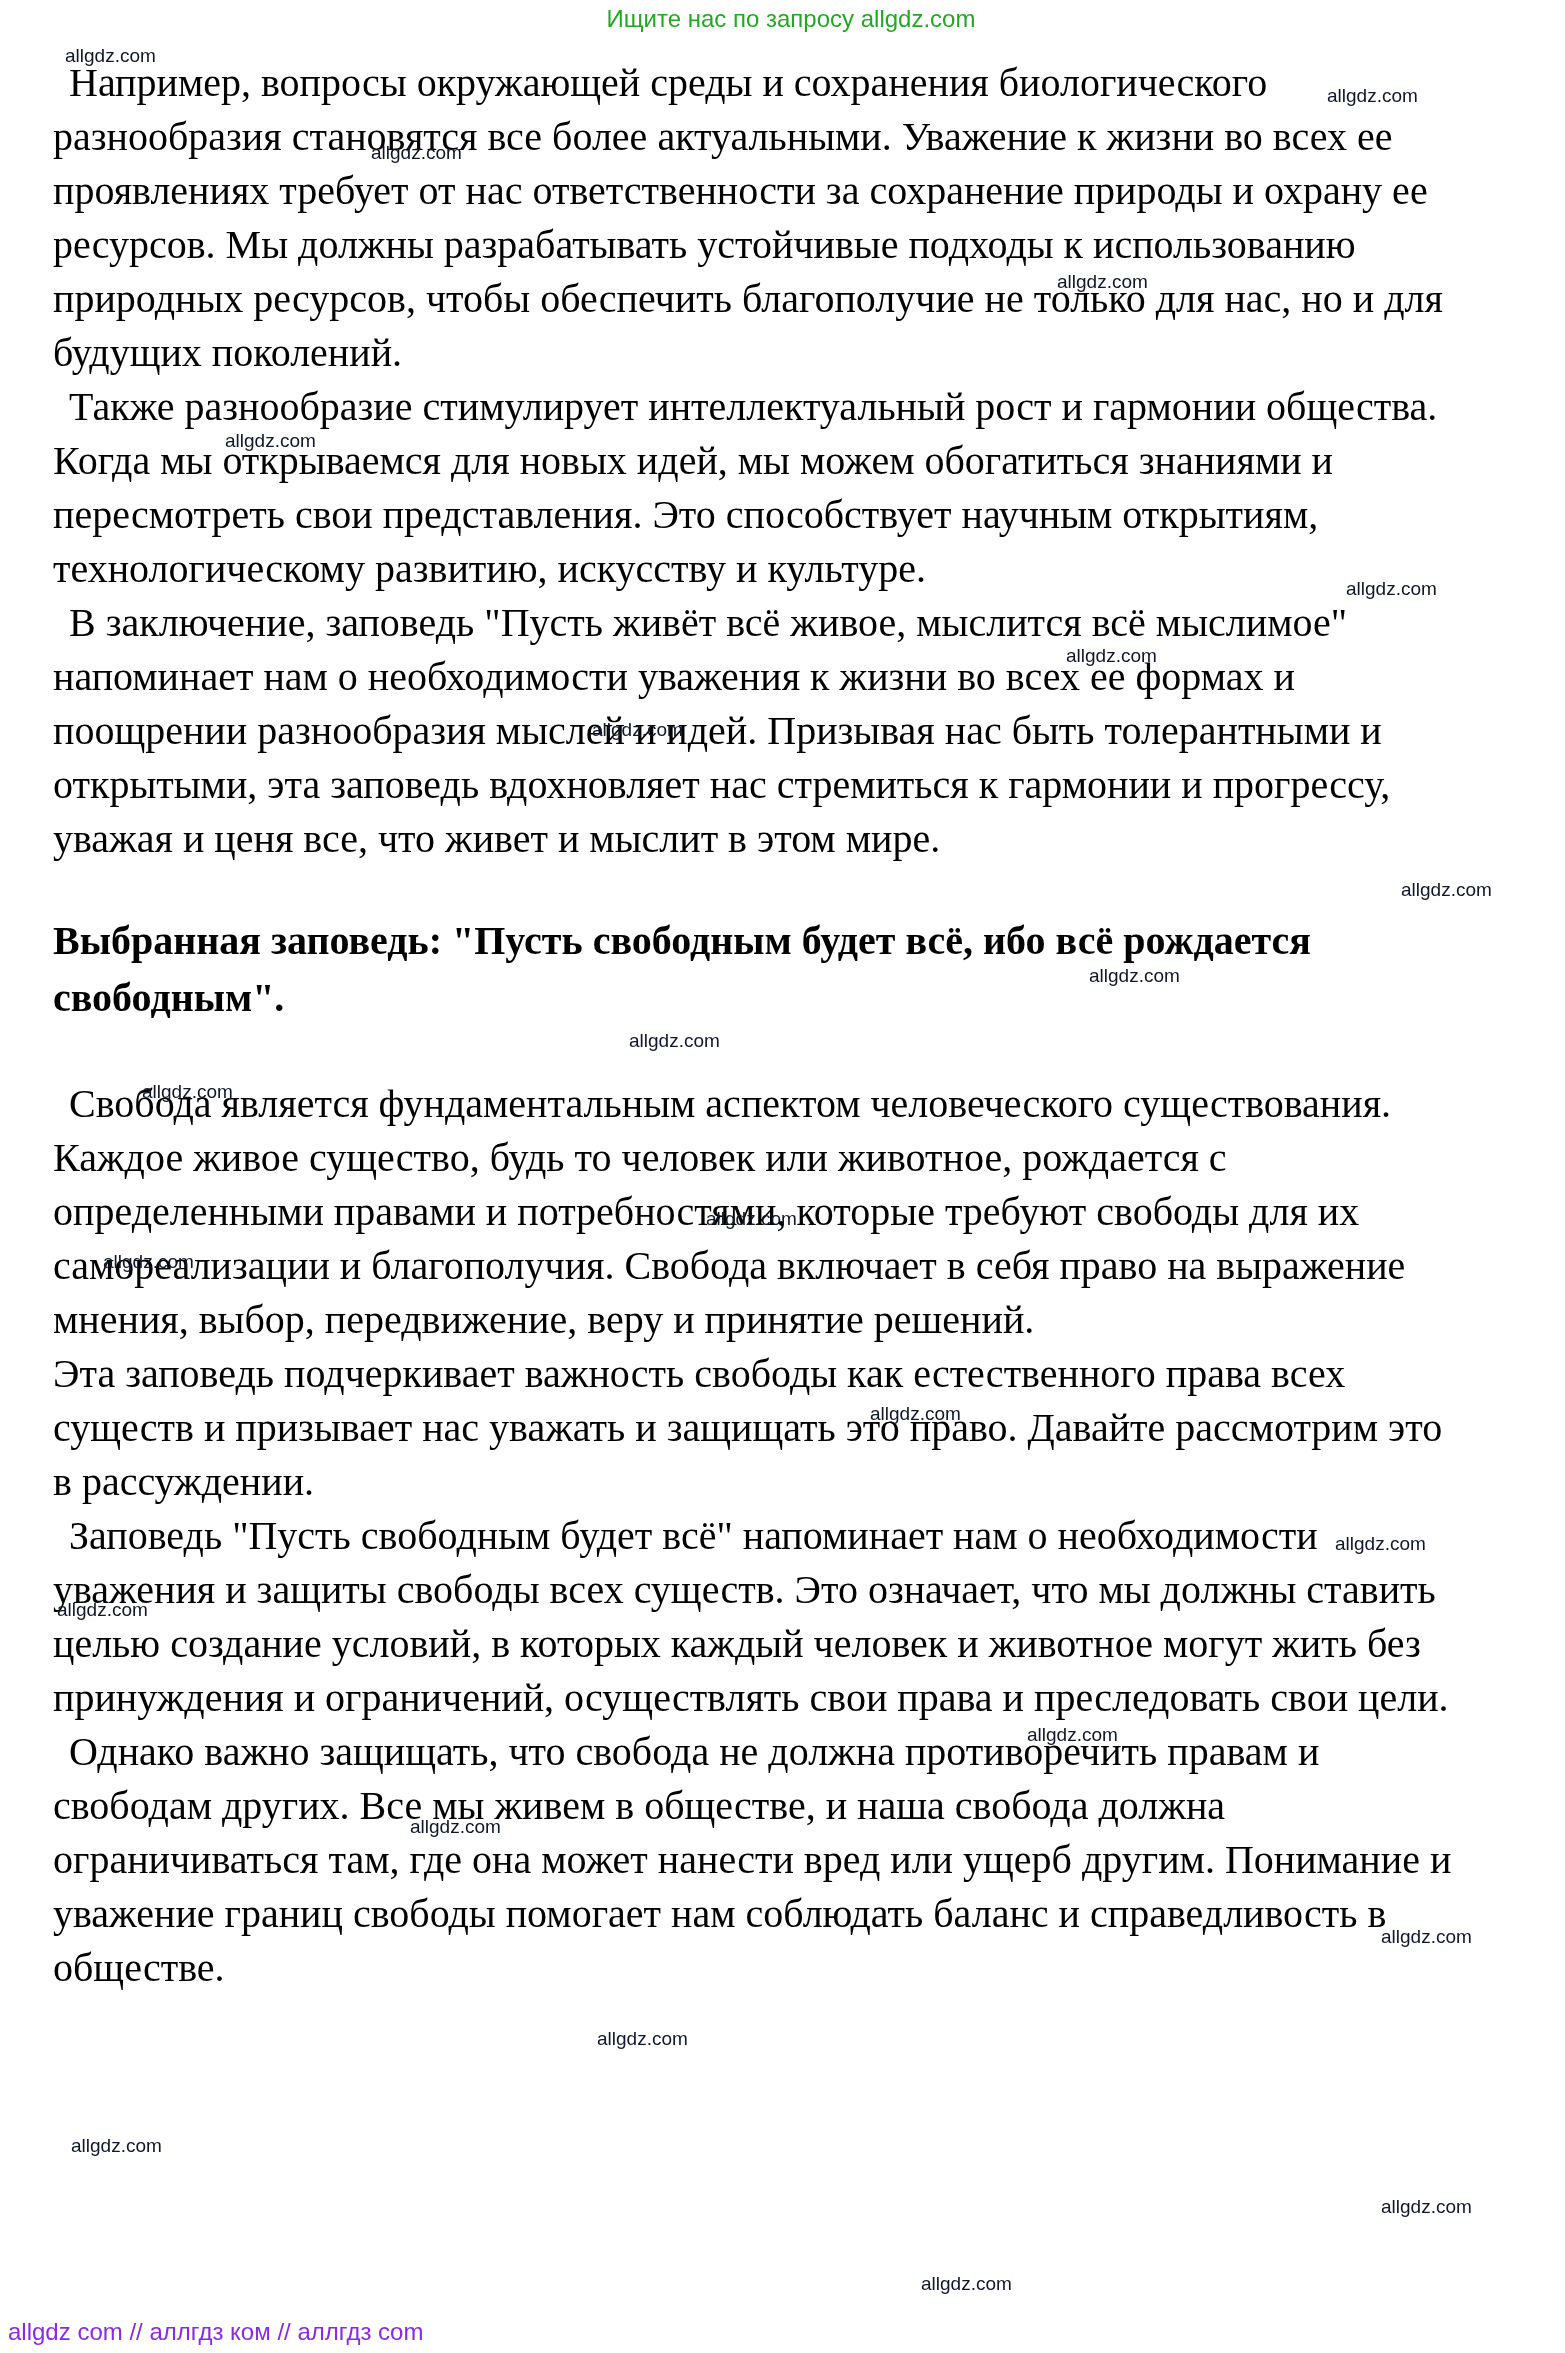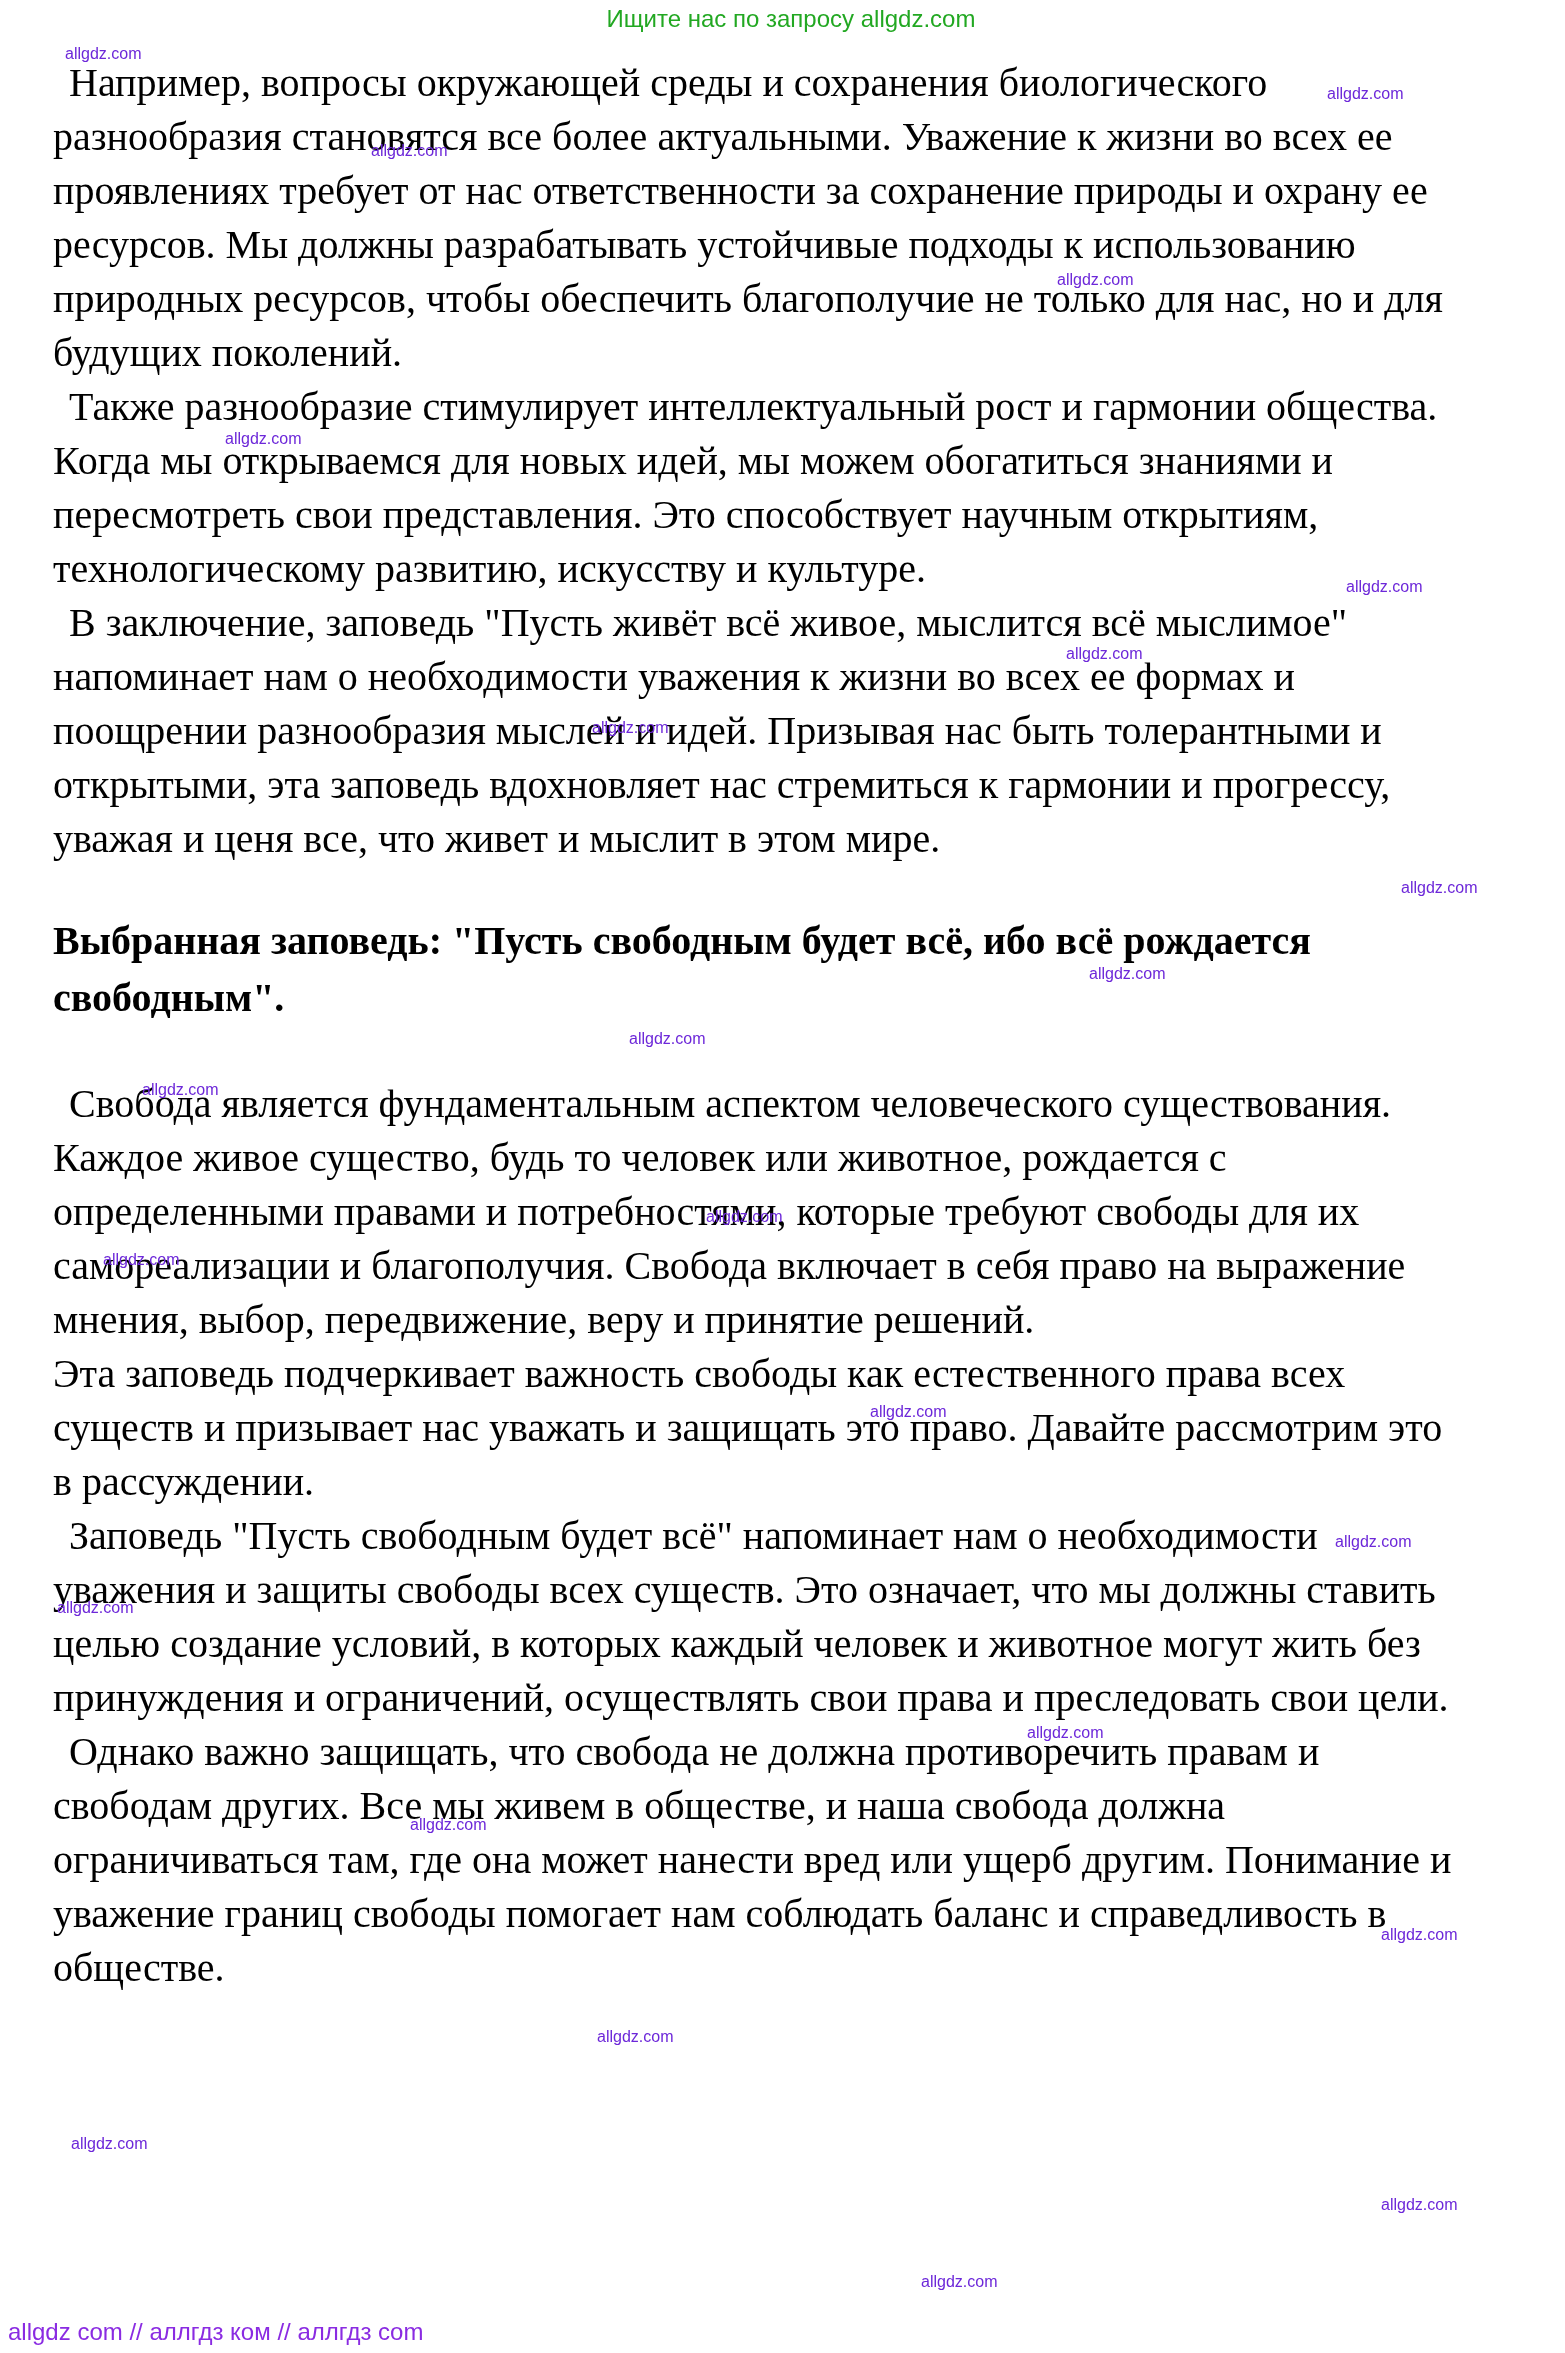--- a/index.html
+++ b/index.html
@@ -38,22 +38,22 @@
   .para.indent { text-indent: 16px; }
   .heading {
     font-size: 40px;
     line-height: 57px;
     font-weight: bold;
     margin: 46px 0 51px 0;
   }
   .wm {
     position: absolute;
     font-family: "Liberation Sans", sans-serif;
-    font-size: 16px;
-    color: #6d28d9;
+    font-size: 19px;
+    color: #0f172a;
     white-space: nowrap;
   }
   .footer {
     position: absolute;
     bottom: 8px;
     left: 0;
     width: 100%;
     font-family: Liberation Sans, sans-serif;
     font-size: 24px;
     color: #8a2be2;

